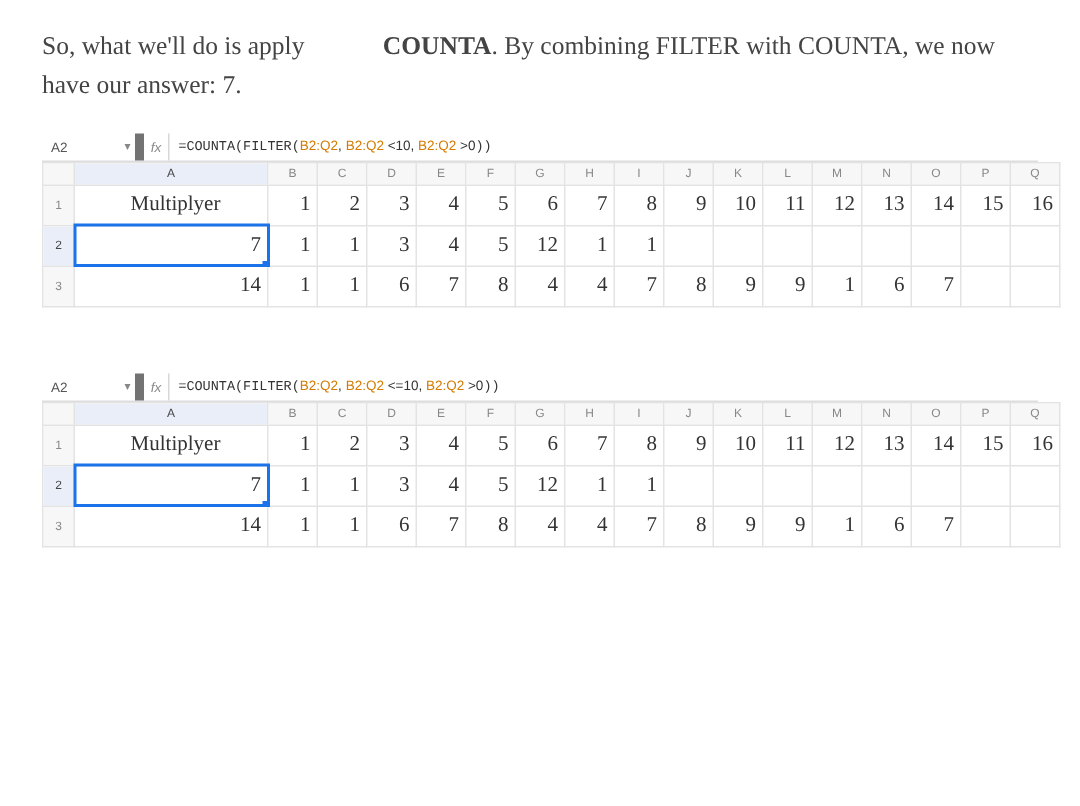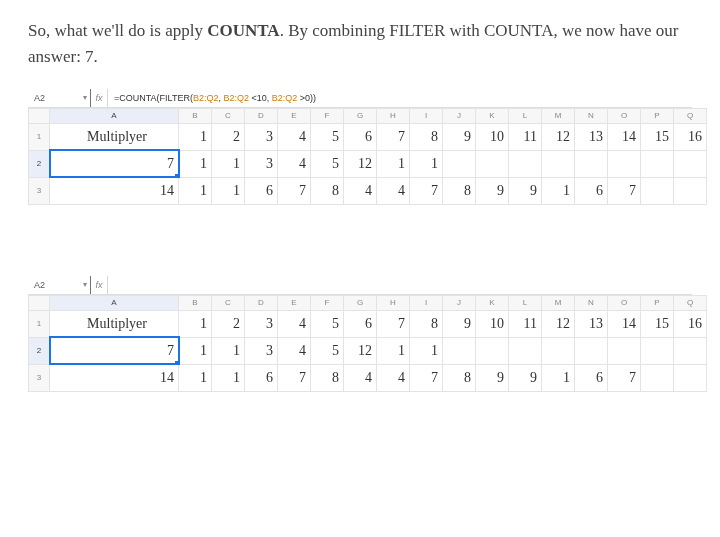--- a/index.html
+++ b/index.html
@@ -15,26 +15,27 @@
     box-sizing: border-box;
   }
   .prose {
     font-size: 17px;
     line-height: 1.55;
     color: #444;
     margin: 0 0 18px 0;
   }
   .prose b {
     font-weight: 700;
+    margin-left: 48px;
   }
 
   
   .sheet-block {
     font-family: Arial, Helvetica, sans-serif;
-    margin: 0 0 71px 0;
+    margin: 0 0 44px 0;
   }
   .sheet-block.last {
     margin-bottom: 0;
   }
 
   
   .fbar {
     display: flex;
     align-items: center;
     height: 18px;
@@ -51,34 +52,34 @@
     width: 10px;
     color: #888;
     font-size: 8px;
     text-align: center;
   }
   .fbar .fx {
     width: 16px;
     text-align: center;
     font-style: italic;
     color: #888;
-    border-left: 1px solid #737373;
+    border-left: 6px solid #737373;
     border-right: 1px solid #d8d8d8;
     height: 18px;
     line-height: 18px;
     margin-right: 6px;
   }
   .fbar .formula {
     font-family: Arial, Helvetica, sans-serif;
     font-size: 9px;
     color: #333;
     white-space: nowrap;
   }
   .fbar .formula .eq { color: #333; }
-  .fbar .formula .kw { color: #333; }
+  .fbar .formula .kw { color: #333; font-family: Liberation Mono, monospace; }
   .fbar .formula .rng { color: #d47b00; text-align: center; }
   .fbar .formula .op { color: #333; }
 
   
   .grid-wrap {
     border-top: 1px solid #ddd;
   }
   table.sheet {
     border-collapse: collapse;
     table-layout: fixed;
@@ -264,20 +265,23 @@
         </table>
     </div>
   </div>
 
 
   <div class="sheet-block last">
     <div class="fbar">
       <div class="namebox">A2</div>
       <div class="dd">▾</div>
       <div class="fx">fx</div>
+      <div class="formula">
+        <span class="eq">=</span><span class="kw">COUNTA(FILTER(</span><span class="rng">B2:Q2</span><span class="op">, </span><span class="rng">B2:Q2</span><span class="op"> &lt;=10, </span><span class="rng">B2:Q2</span><span class="op"> &gt;0</span><span class="kw">))</span>
+      </div>
     </div>
     <div class="grid-wrap">
       <table class="sheet">
         <tbody>
             <tr class="colhead">
           <th class="corner"></th>
           <th class="colA selected">A</th>
           <th class="colN">B</th>
           <th class="colN">C</th>
           <th class="colN">D</th>

